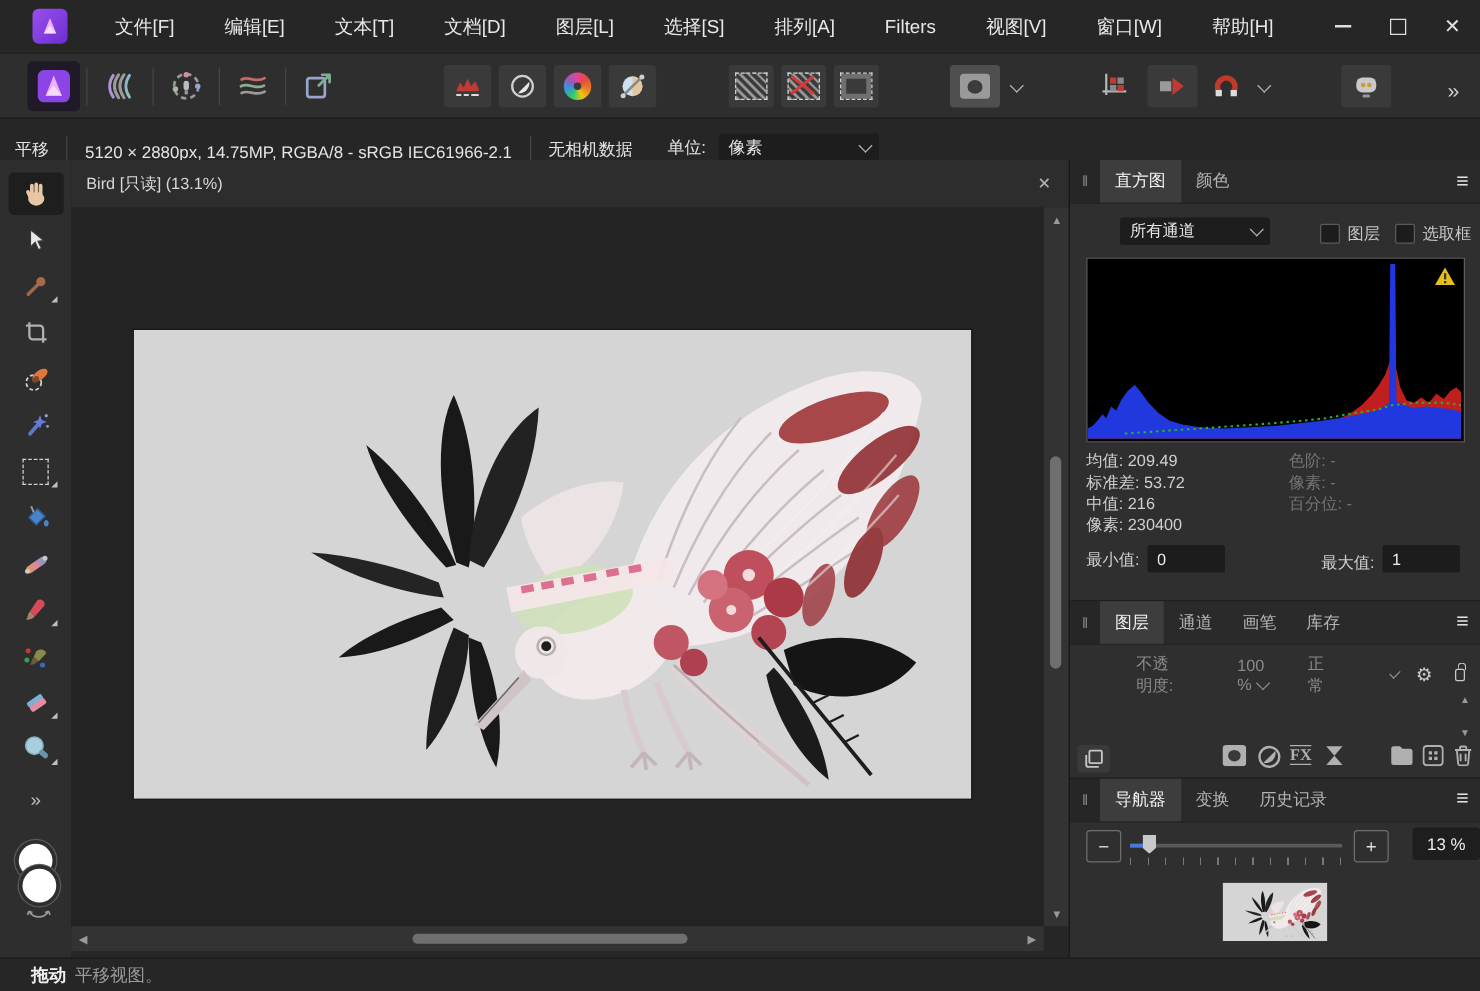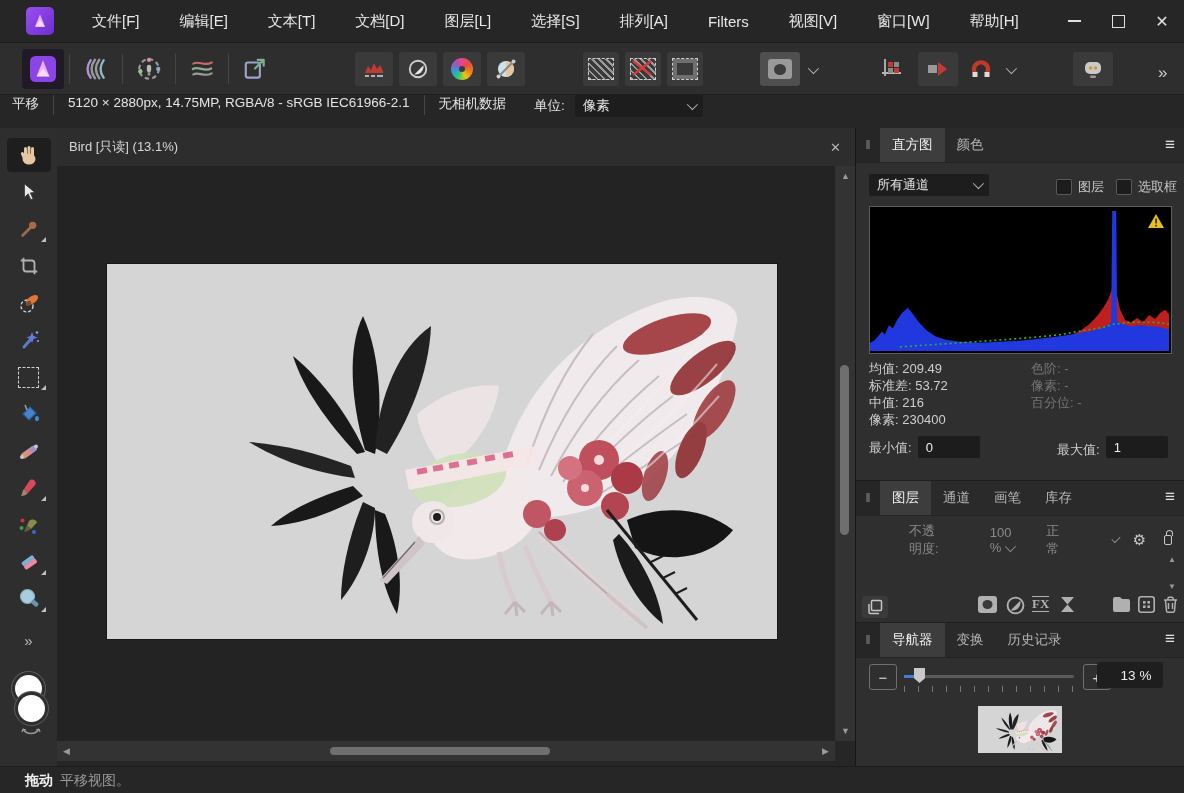--- a/index.html
+++ b/index.html
@@ -27,21 +27,21 @@
   .nobg{background:transparent;}
   .chev{width:7px;height:7px;border-right:1.6px solid #b5b5b5;border-bottom:1.6px solid #b5b5b5;transform:rotate(45deg) translateY(-2px);display:inline-block;}
   .colorwheel{width:22px;height:22px;border-radius:50%;background:conic-gradient(#e84393,#e74c3c,#e67e22,#f1c40f,#2ecc71,#3498db,#9b59b6,#e84393);position:relative;}
   .colorwheel:after{content:"";position:absolute;left:8px;top:8px;width:6px;height:6px;border-radius:50%;background:#3a3a3a;}
   .hatch{width:24px;height:20px;border:1px dashed #cfcfcf;background:repeating-linear-gradient(45deg,#9a9a9a 0 2px,transparent 2px 5px);position:relative;}
   .hatch.empty{background:none;box-shadow:inset 0 0 0 4px rgba(154,154,154,.55);}
   .maskbox{width:24px;height:20px;background:#9a9a9a;border-radius:3px;display:flex;align-items:center;justify-content:center;}
   .maskbox i{width:12px;height:11px;border-radius:50%;background:#3c3c3c;display:block;}
   .ov{font-size:17px;color:#cfcfcf;}
   
-  #contextbar{position:absolute;left:0;top:94px;width:1184px;height:34px;background:#262626;border-top:1px solid #1d1d1d;display:flex;align-items:flex-start;}
+  #contextbar{position:absolute;left:0;top:94px;width:1184px;height:34px;background:#262626;border-top:1px solid #1d1d1d;display:flex;align-items:flex-end;}
   .ctx-sec{padding:0 14px;color:#e4e4e4;font-size:13.5px;white-space:nowrap;display:flex;align-items:center;gap:8px;}
   .ctx-sep{width:1px;height:20px;background:#454545;}
   .select{background:#1d1d1d;border-radius:2px;height:22px;display:flex;align-items:center;justify-content:space-between;padding:0 8px;color:#e6e6e6;}
   #unit-select{width:112px;}
   
   #leftbar{position:absolute;left:0;top:128px;width:57px;height:638px;background:#2e2e2e;display:flex;flex-direction:column;align-items:center;}
   .ltool{width:44px;height:34px;display:flex;align-items:center;justify-content:center;margin-top:3px;border-radius:4px;position:relative;}
   .ltool.sel{background:#1e1e1e;}
   .corner{position:absolute;right:5px;bottom:4px;width:0;height:0;border-left:5px solid transparent;border-bottom:5px solid #c0c0c0;}
   #lb-expand{margin-top:16px;color:#bbb;font-size:15px;}
@@ -79,21 +79,21 @@
       background:repeating-conic-gradient(#c4c4c4 0% 25%, #9d9d9d 0% 50%);background-size:8px 8px;}
   #layer-name{margin-left:12px;font-size:15px;color:#f0f0f0;}
   #layer-vis{position:absolute;right:12px;width:14px;height:14px;border-radius:50%;background:#4a4a4a;}
   #layer-scroll{position:absolute;left:307px;top:424px;width:18px;height:42px;background:#2f2f2f;display:flex;flex-direction:column;align-items:center;justify-content:space-between;padding:3px 0;box-sizing:border-box;color:#999;font-size:8px;}
   .footico{display:flex;align-items:center;justify-content:center;}
   .slidertrack{position:absolute;left:48px;top:547px;width:170px;height:3px;background:#5a5a5a;border-radius:2px;}
   .sliderfill{position:absolute;left:48px;top:547px;width:12px;height:3px;background:#4a78d8;}
   .sliderhandle{position:absolute;left:58px;top:540px;width:11px;height:15px;background:#c9c9c9;clip-path:polygon(0 0,100% 0,100% 68%,50% 100%,0 68%);}
   .ticks{position:absolute;left:48px;top:558px;width:170px;height:6px;background:repeating-linear-gradient(90deg,#777 0 1px,transparent 1px 14px);}
   .zbtn{position:absolute;width:26px;height:24px;border:1px solid #6f6f6f;border-radius:3px;display:flex;align-items:center;justify-content:center;color:#ddd;font-size:15px;top:536px;}
-  #zoom-value{position:absolute;left:241px;top:534px;width:54px;height:26px;background:#1e1e1e;border-radius:3px;display:flex;align-items:center;justify-content:center;color:#eee;font-size:13.5px;padding-left:12px;}
+  #zoom-value{position:absolute;left:274px;top:534px;width:54px;height:26px;background:#1e1e1e;border-radius:3px;display:flex;align-items:center;justify-content:center;color:#eee;font-size:13.5px;}
   #nav-thumb{position:absolute;left:122px;top:578px;width:84px;height:47px;}
   
   .lock{width:10px;height:8px;border:1.6px solid #c8c8c8;border-radius:2px;position:relative;display:inline-block;}
   .lock:before{content:"";position:absolute;top:-6px;left:0.5px;width:5px;height:5px;border:1.6px solid #c8c8c8;border-bottom:none;border-radius:4px 4px 0 0;}
   
   #statusbar{position:absolute;left:0;top:766px;width:1184px;height:27px;background:#262626;border-top:1px solid #1c1c1c;display:flex;align-items:center;}
   #status-action{margin-left:25px;font-weight:bold;color:#f0f0f0;font-size:14px;}
   #status-hint{margin-left:7px;color:#9a9a9a;font-size:14px;}
 </style>
 </head>
@@ -519,21 +519,21 @@
   <aside id="rightpanel">
 
     <div class="phead" style="top:0;">
       <span class="handle">‖</span>
       <span class="ptab active">直方图</span>
       <span class="ptab">颜色</span>
     </div>
     <span class="hamb" style="top:0;">≡</span>
 
     <div class="abs" style="left:13px;top:46px;width:120px;">
-      <span class="select" style="width:104px;">
+      <span class="select" style="width:104px;margin-left:27px;">
         <span>所有通道</span>
         <i class="chev"></i>
       </span>
     </div>
     <div class="abs" style="right:8px;top:50px;display:flex;align-items:center;">
       <span class="cb"></span>
       <span class="cbl">图层</span>
       <span class="cb" style="margin-left:12px;"></span>
       <span class="cbl">选取框</span>
     </div>

